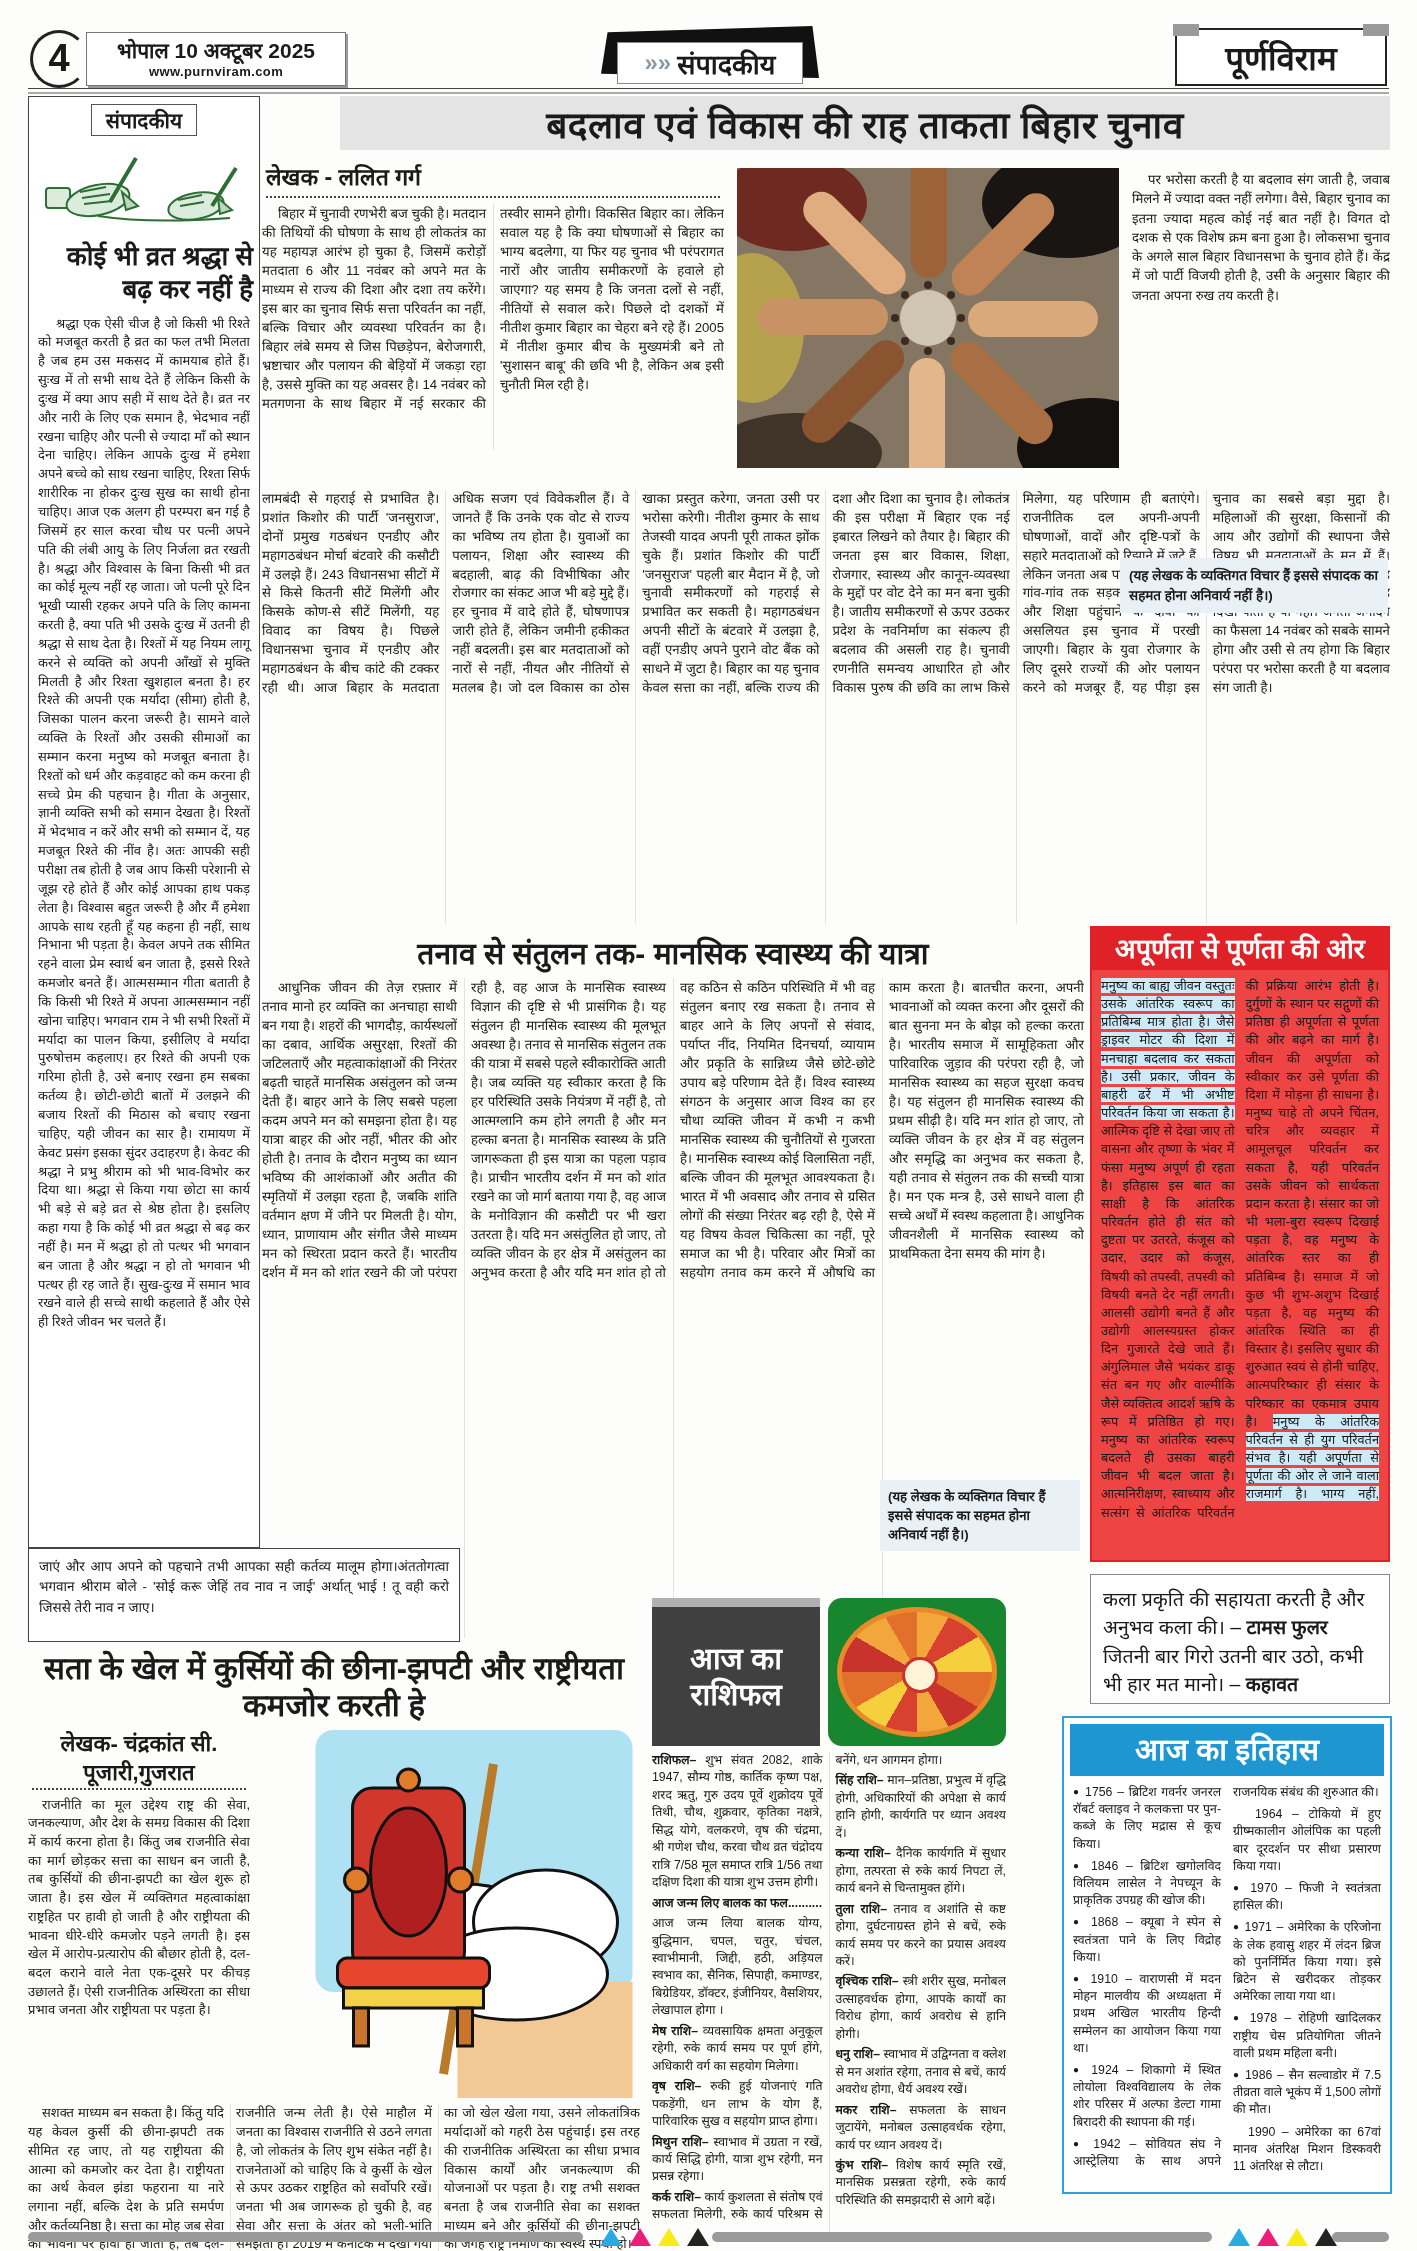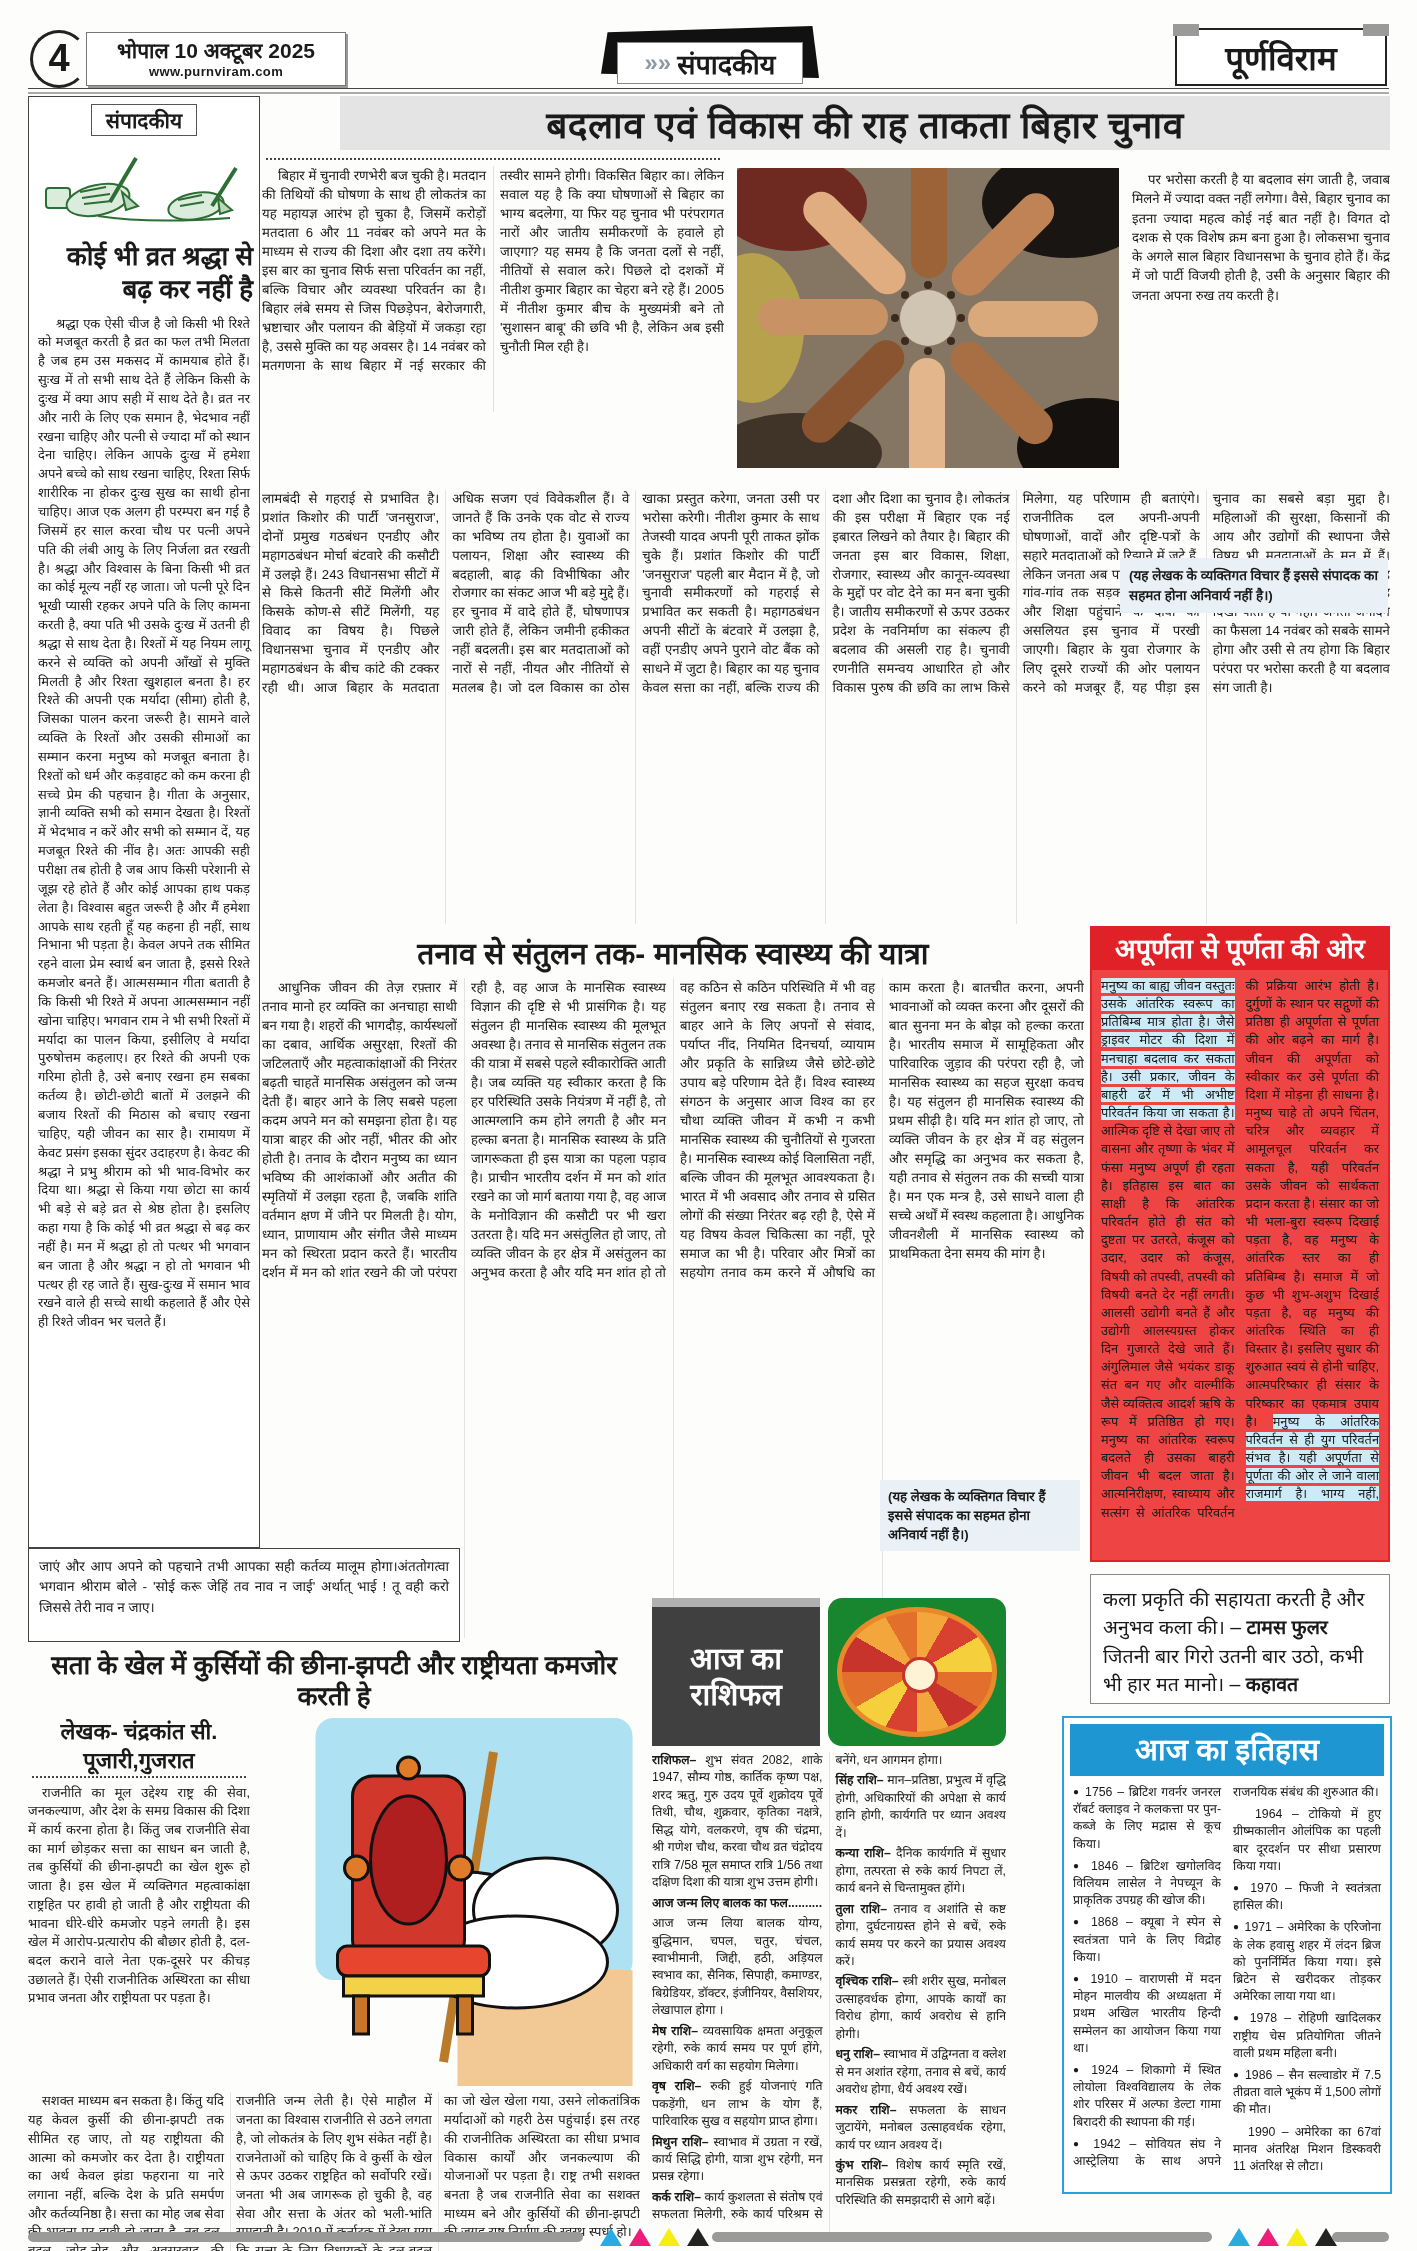--- a/index.html
+++ b/index.html
@@ -68,21 +68,21 @@
   
   .history{left:1062px;top:1716px;width:330px;height:478px;border:2px solid #2aa0dc;background:#fff;box-sizing:border-box;}
   .history-head{margin:6px;background:#1e96d2;color:#fff;font-size:30px;font-weight:bold;text-align:center;
                 height:52px;line-height:52px;}
   .history-body{padding:2px 9px;column-count:2;column-gap:12px;font-size:12.3px;line-height:1.4;text-align:justify;
                 height:398px;box-sizing:border-box;overflow:hidden;}
   .hitem{margin:0 0 5px;}
   .hbullet{font-size:10px;position:relative;top:-1px;}
   
   .pol{left:28px;top:1650px;width:612px;height:596px;}
-  .pol-head{font-size:26px;font-weight:bold;text-align:center;line-height:1.2;}
+  .pol-head{font-size:31px;font-weight:bold;text-align:center;line-height:1.2;}
   .pol-top{display:flex;margin-top:6px;height:368px;}
   .pol-left{width:222px;}
   .pol-byline{font-size:22px;font-weight:bold;text-align:center;line-height:1.3;}
   .pol-col1{font-size:13px;line-height:1.44;text-align:justify;height:276px;overflow:hidden;margin-top:4px;text-indent:14px;}
   .pol-cartoon{flex:1;position:relative;}
   .pol-bottom{margin-top:6px;column-count:3;column-gap:12px;column-rule:1px solid #e3e3e3;font-size:13px;
               line-height:1.44;text-align:justify;height:180px;overflow:hidden;text-indent:14px;}
   
   .rash{left:652px;top:1598px;width:354px;height:648px;}
   .rash-top{display:flex;gap:8px;height:148px;}
@@ -147,20 +147,21 @@
   </svg>
   <div class="edtitle">कोई भी व्रत श्रद्धा से बढ़ कर नहीं है</div>
   <div class="edbody">श्रद्धा एक ऐसी चीज है जो किसी भी रिश्ते को मजबूत करती है व्रत का फल तभी मिलता है जब हम उस मकसद में कामयाब होते हैं। सुःख में तो सभी साथ देते हैं लेकिन किसी के दुःख में क्या आप सही में साथ देते है। व्रत नर और नारी के लिए एक समान है, भेदभाव नहीं रखना चाहिए और पत्नी से ज्यादा माँ को स्थान देना चाहिए। लेकिन आपके दुःख में हमेशा अपने बच्चे को साथ रखना चाहिए, रिश्ता सिर्फ शारीरिक ना होकर दुःख सुख का साथी होना चाहिए। आज एक अलग ही परम्परा बन गई है जिसमें हर साल करवा चौथ पर पत्नी अपने पति की लंबी आयु के लिए निर्जला व्रत रखती है। श्रद्धा और विश्वास के बिना किसी भी व्रत का कोई मूल्य नहीं रह जाता। जो पत्नी पूरे दिन भूखी प्यासी रहकर अपने पति के लिए कामना करती है, क्या पति भी उसके दुःख में उतनी ही श्रद्धा से साथ देता है। रिश्तों में यह नियम लागू करने से व्यक्ति को अपनी आँखों से मुक्ति मिलती है और रिश्ता खुशहाल बनता है। हर रिश्ते की अपनी एक मर्यादा (सीमा) होती है, जिसका पालन करना जरूरी है। सामने वाले व्यक्ति के रिश्तों और उसकी सीमाओं का सम्मान करना मनुष्य को मजबूत बनाता है। रिश्तों को धर्म और कड़वाहट को कम करना ही सच्चे प्रेम की पहचान है। गीता के अनुसार, ज्ञानी व्यक्ति सभी को समान देखता है। रिश्तों में भेदभाव न करें और सभी को सम्मान दें, यह मजबूत रिश्ते की नींव है। अतः आपकी सही परीक्षा तब होती है जब आप किसी परेशानी से जूझ रहे होते हैं और कोई आपका हाथ पकड़ लेता है। विश्वास बहुत जरूरी है और मैं हमेशा आपके साथ रहती हूँ यह कहना ही नहीं, साथ निभाना भी पड़ता है। केवल अपने तक सीमित रहने वाला प्रेम स्वार्थ बन जाता है, इससे रिश्ते कमजोर बनते हैं। आत्मसम्मान गीता बताती है कि किसी भी रिश्ते में अपना आत्मसम्मान नहीं खोना चाहिए। भगवान राम ने भी सभी रिश्तों में मर्यादा का पालन किया, इसीलिए वे मर्यादा पुरुषोत्तम कहलाए। हर रिश्ते की अपनी एक गरिमा होती है, उसे बनाए रखना हम सबका कर्तव्य है। छोटी-छोटी बातों में उलझने की बजाय रिश्तों की मिठास को बचाए रखना चाहिए, यही जीवन का सार है। रामायण में केवट प्रसंग इसका सुंदर उदाहरण है। केवट की श्रद्धा ने प्रभु श्रीराम को भी भाव-विभोर कर दिया था। श्रद्धा से किया गया छोटा सा कार्य भी बड़े से बड़े व्रत से श्रेष्ठ होता है। इसलिए कहा गया है कि कोई भी व्रत श्रद्धा से बढ़ कर नहीं है। मन में श्रद्धा हो तो पत्थर भी भगवान बन जाता है और श्रद्धा न हो तो भगवान भी पत्थर ही रह जाते हैं। सुख-दुःख में समान भाव रखने वाले ही सच्चे साथी कहलाते हैं और ऐसे ही रिश्ते जीवन भर चलते हैं।</div>
 </div>
 <div class="abs edconc">जाएं और आप अपने को पहचाने तभी आपका सही कर्तव्य मालूम होगा।अंततोगत्वा भगवान श्रीराम बोले - 'सोई करू जेहिं तव नाव न जाई' अर्थात् भाई ! तू वही करो जिससे तेरी नाव न जाए।</div>
 
 <div class="abs bihar">
   <div class="bihar-head">बदलाव एवं विकास की राह ताकता बिहार चुनाव</div>
   <div class="bihar-top">
     <div class="bihar-left">
+      <div class="byline">लेखक -  ललित गर्ग</div>
       <div class="dotted"></div>
       <div class="twocol">बिहार में चुनावी रणभेरी बज चुकी है। मतदान की तिथियों की घोषणा के साथ ही लोकतंत्र का यह महायज्ञ आरंभ हो चुका है, जिसमें करोड़ों मतदाता 6 और 11 नवंबर को अपने मत के माध्यम से राज्य की दिशा और दशा तय करेंगे। इस बार का चुनाव सिर्फ सत्ता परिवर्तन का नहीं, बल्कि विचार और व्यवस्था परिवर्तन का है। बिहार लंबे समय से जिस पिछड़ेपन, बेरोजगारी, भ्रष्टाचार और पलायन की बेड़ियों में जकड़ा रहा है, उससे मुक्ति का यह अवसर है। 14 नवंबर को मतगणना के साथ बिहार में नई सरकार की तस्वीर सामने होगी। विकसित बिहार का। लेकिन सवाल यह है कि क्या घोषणाओं से बिहार का भाग्य बदलेगा, या फिर यह चुनाव भी परंपरागत नारों और जातीय समीकरणों के हवाले हो जाएगा? यह समय है कि जनता दलों से नहीं, नीतियों से सवाल करे। पिछले दो दशकों में नीतीश कुमार बिहार का चेहरा बने रहे हैं। 2005 में नीतीश कुमार बीच के मुख्यमंत्री बने तो 'सुशासन बाबू' की छवि भी है, लेकिन अब इसी चुनौती मिल रही है।</div>
     </div>
     <div class="photo">
       <svg width="382" height="300" viewBox="0 0 382 300">
         <rect width="382" height="300" fill="#857663"></rect>
         <ellipse cx="55" cy="35" rx="75" ry="48" fill="#6e2a20"></ellipse>
         <ellipse cx="330" cy="35" rx="85" ry="55" fill="#181512"></ellipse>
         <ellipse cx="15" cy="160" rx="52" ry="75" fill="#b6a14c"></ellipse>
         <ellipse cx="60" cy="285" rx="85" ry="40" fill="#403428"></ellipse>

